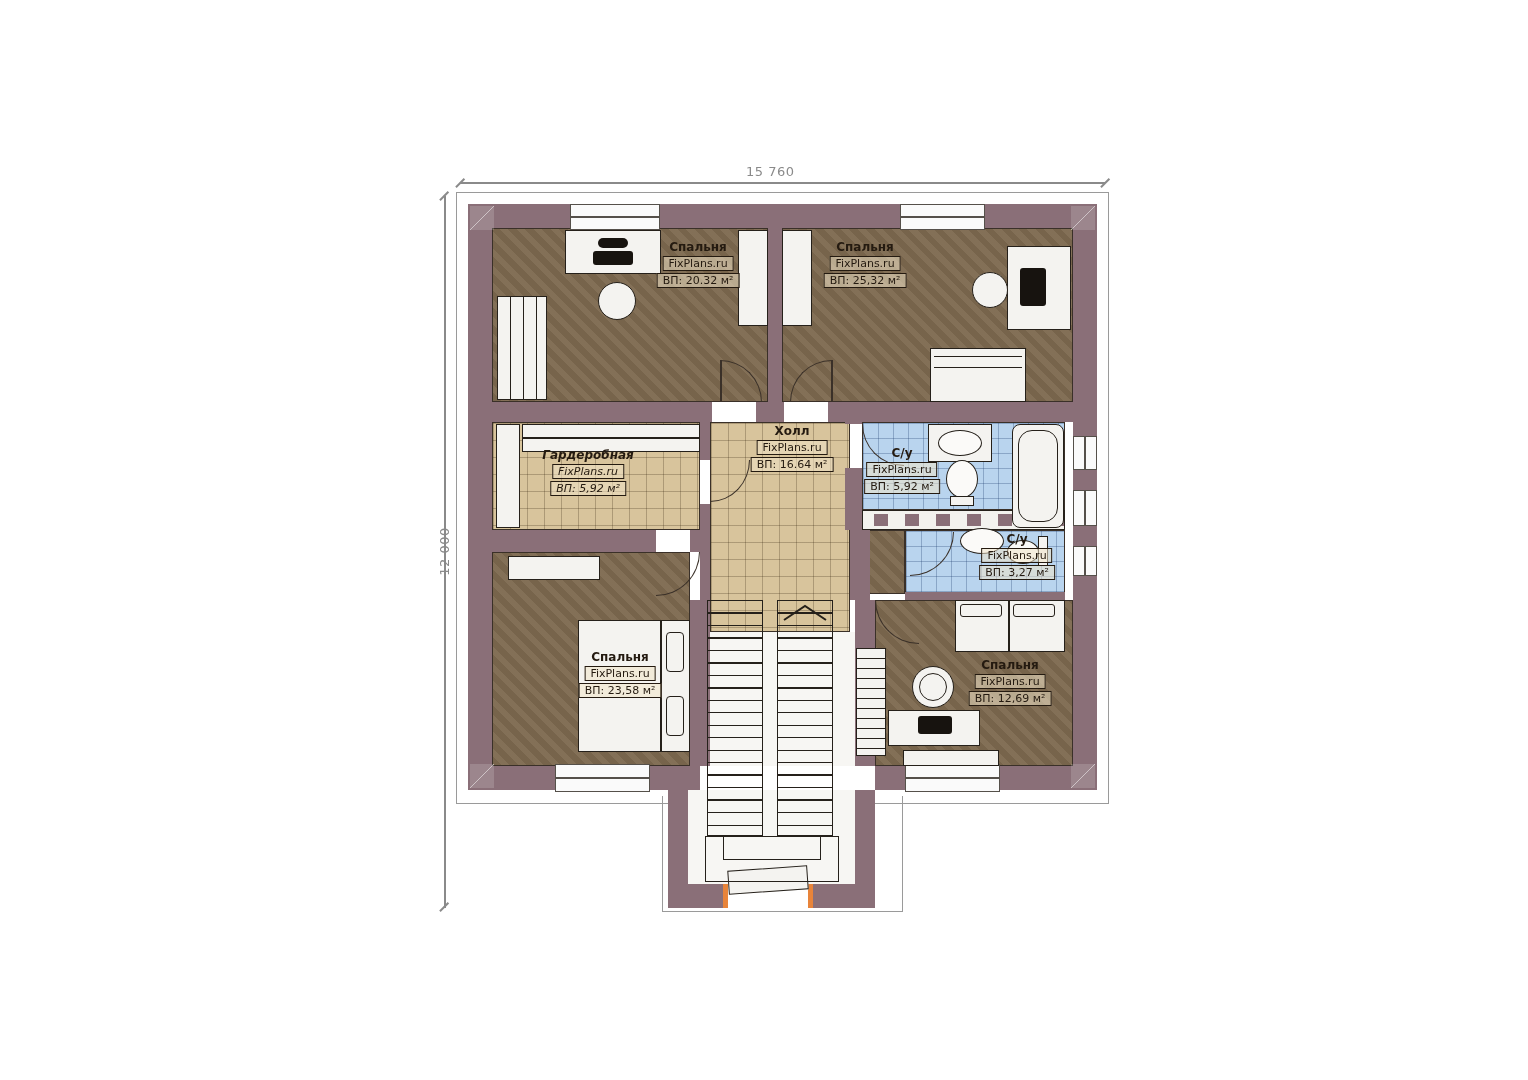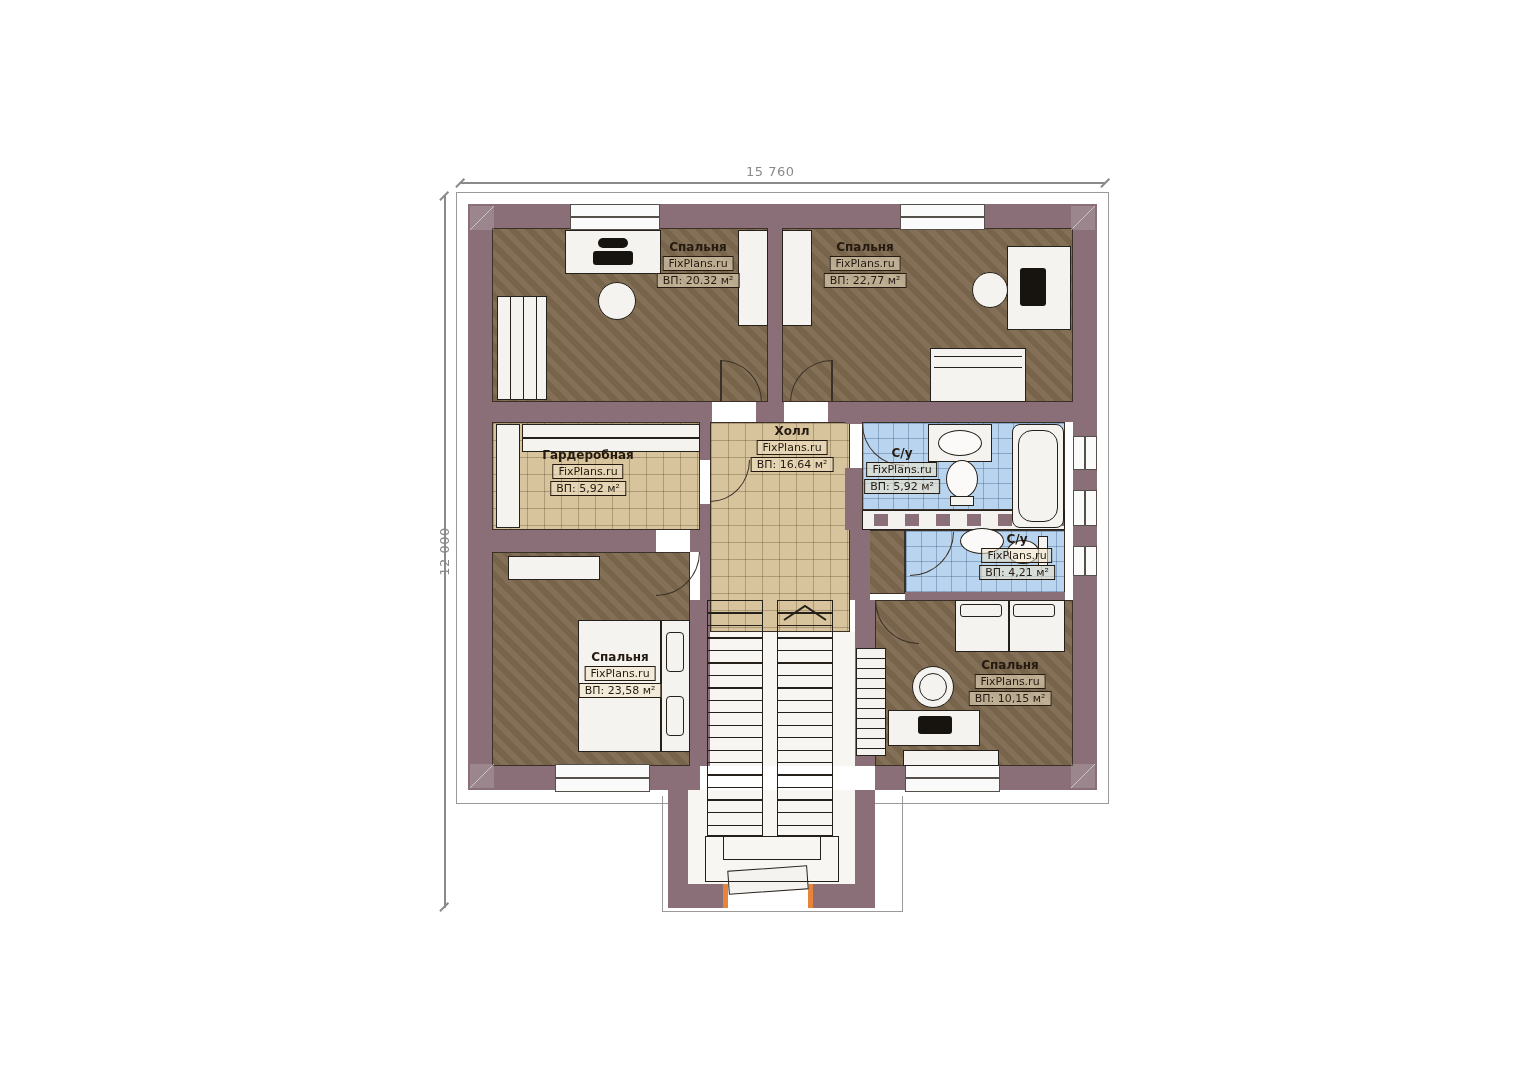--- a/index.html
+++ b/index.html
@@ -203,47 +203,47 @@
     <div class="arc-bl" style="left:415px;top:404px;width:44px;height:44px;"></div>
 
     <div class="rlabel" style="left:238px;top:44px;">
       <div class="rname">Спальня</div>
       <div class="rbox">FixPlans.ru</div>
       <div class="rbox">ВП: 20.32 м²</div>
     </div>
     <div class="rlabel" style="left:405px;top:44px;">
       <div class="rname">Спальня</div>
       <div class="rbox">FixPlans.ru</div>
-      <div class="rbox">ВП: 22,77 м²</div>
+      <div class="rbox">ВП: 25,32 м²</div>
     </div>
     <div class="rlabel" style="left:332px;top:228px;">
       <div class="rname">Холл</div>
       <div class="rbox">FixPlans.ru</div>
       <div class="rbox">ВП: 16.64 м²</div>
     </div>
-    <div class="rlabel" style="left:128px;top:252px;">
+    <div class="rlabel" style="left:128px;top:252px;font-style:italic;">
       <div class="rname">Гардеробная</div>
       <div class="rbox">FixPlans.ru</div>
       <div class="rbox">ВП: 5,92 м²</div>
     </div>
     <div class="rlabel" style="left:442px;top:250px;">
       <div class="rname">С/у</div>
       <div class="rbox">FixPlans.ru</div>
       <div class="rbox">ВП: 5,92 м²</div>
     </div>
     <div class="rlabel" style="left:557px;top:336px;">
       <div class="rname">С/у</div>
       <div class="rbox">FixPlans.ru</div>
-      <div class="rbox">ВП: 4,21 м²</div>
+      <div class="rbox">ВП: 3,27 м²</div>
     </div>
     <div class="rlabel" style="left:160px;top:454px;">
       <div class="rname">Спальня</div>
       <div class="rbox">FixPlans.ru</div>
       <div class="rbox">ВП: 23,58 м²</div>
     </div>
     <div class="rlabel" style="left:550px;top:462px;">
       <div class="rname">Спальня</div>
       <div class="rbox">FixPlans.ru</div>
-      <div class="rbox">ВП: 10,15 м²</div>
+      <div class="rbox">ВП: 12,69 м²</div>
     </div>
 
   </div>
 </div>
 
 </body></html>

